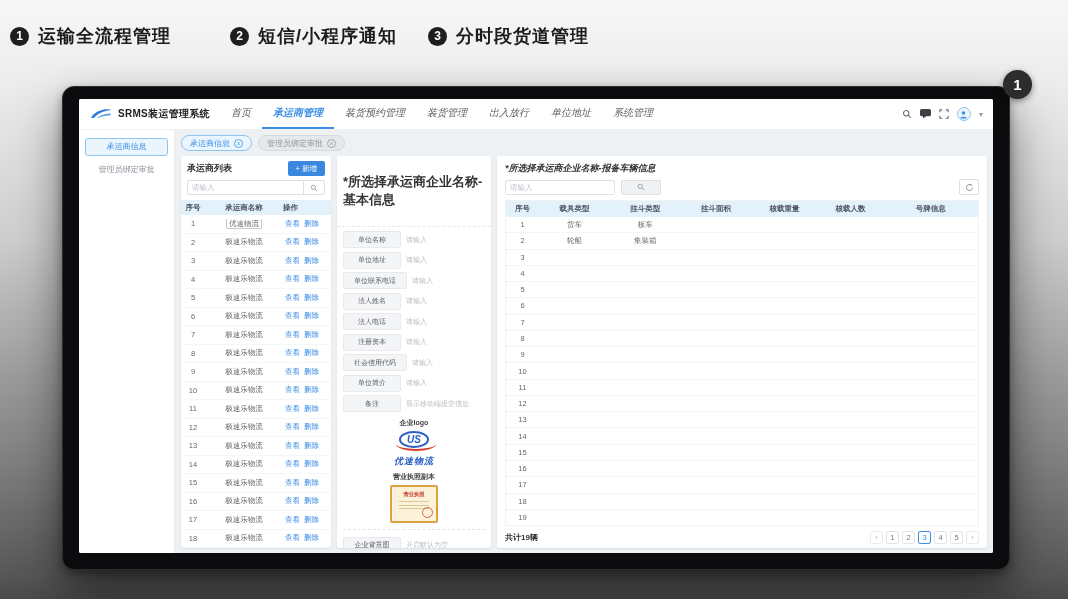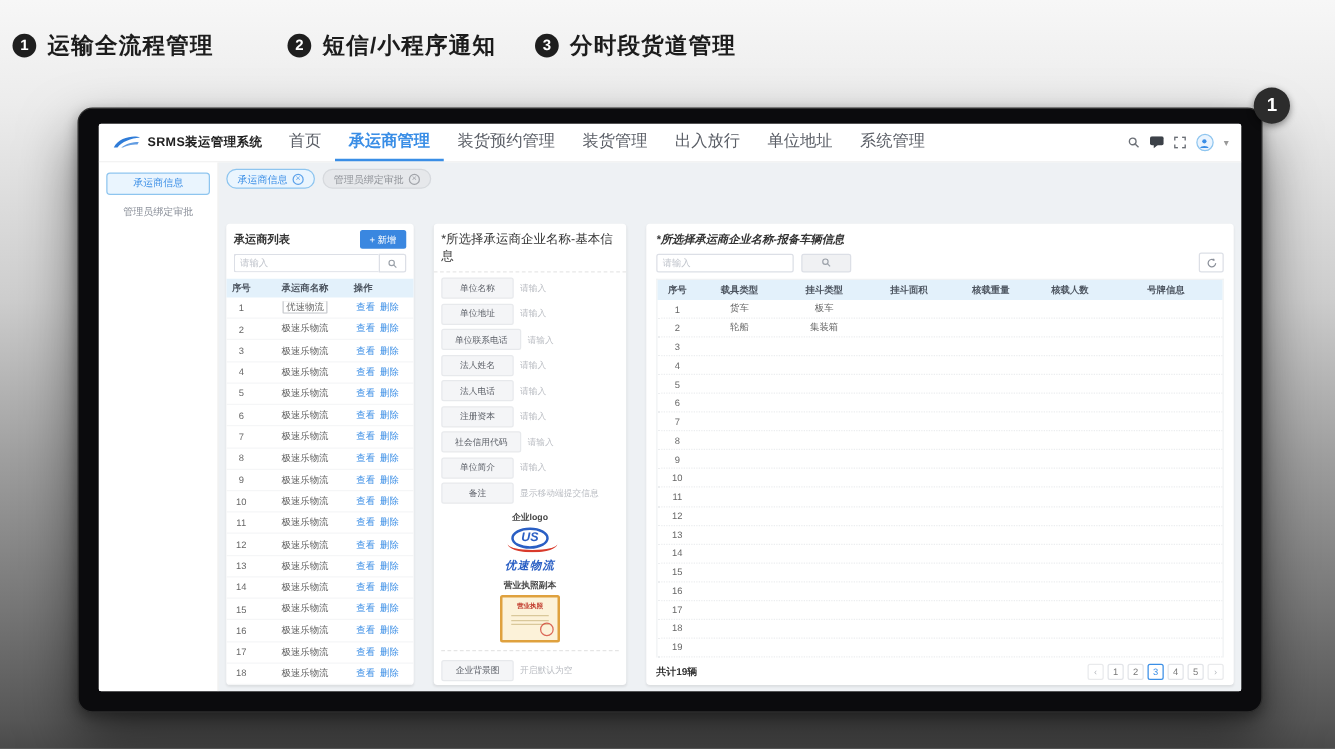--- a/index.html
+++ b/index.html
@@ -27,21 +27,21 @@
     box-shadow:0 22px 45px rgba(0,0,0,.5), 0 4px 10px rgba(0,0,0,.35); }
   .screen{ width:100%; height:100%; background:#fff; border-radius:2px; overflow:hidden;
     display:flex; flex-direction:column; }
 
   
   .app-header{ flex:0 0 30px; display:flex; align-items:center; padding:0 10px;
     border-bottom:1px solid #f0f0f0; background:#fff; }
   .brand{ display:flex; align-items:center; gap:5px; }
   .brand-name{ font-size:10px; font-weight:700; color:#222; letter-spacing:.3px; }
   .nav{ display:flex; margin-left:10px; height:30px; }
-  .nav-item{ padding:0 11px; font-size:13px; color:#5a5e66; line-height:28px; cursor:pointer; white-space:nowrap; }
+  .nav-item{ padding:0 11px; font-size:10px; color:#5a5e66; line-height:28px; cursor:pointer; white-space:nowrap;font-style:italic; }
   .nav-item.active{ color:#3a8ee6; border-bottom:2px solid #3a8ee6; font-weight:700; }
   .header-icons{ margin-left:auto; display:flex; align-items:center; gap:8px; }
   .caret{ font-size:8px; color:#999; }
   .avatar{ width:14px; height:14px; border-radius:50%; background:#eaf4fe; border:1px solid #8ec5ef;
     display:flex; align-items:center; justify-content:center; }
 
   
   .app-body{ flex:1; display:flex; min-height:0; }
   .sidebar{ flex:0 0 96px; background:#fff; border-right:1px solid #ececec; padding-top:8px; }
   .side-item{ font-size:8px; color:#8a8f99; text-align:center; height:18px; line-height:16px;
@@ -51,21 +51,21 @@
   .content{ flex:1; background:#eef1f4; padding:5px 6px; display:flex; flex-direction:column; min-width:0; }
 
   .tabs{ display:flex; gap:6px; margin-bottom:5px; }
   .tab{ height:16px; padding:0 8px; border-radius:9px; font-size:8px; display:flex; align-items:center;
     gap:4px; cursor:pointer; }
   .tab.active{ background:#eaf5fe; border:1px solid #8ec5ef; color:#3a8ee6; }
   .tab.inactive{ background:#e6e8eb; border:1px solid #d6d9dd; color:#909399; }
   .tab-close{ width:9px; height:9px; border-radius:50%; border:1px solid currentColor; font-size:7px;
     line-height:7px; display:flex; align-items:center; justify-content:center; opacity:.8; }
 
-  .cards{ flex:1; display:flex; gap:16px; min-height:0;margin-top:23px; }
+  .cards{ flex:1; display:flex; gap:6px; min-height:0; }
   .card{ background:#fff; border-radius:3px; box-shadow:0 1px 2px rgba(0,0,0,.08);
     display:flex; flex-direction:column; min-height:0; overflow:hidden; }
   .card1{ flex:0 0 150px; } .card2{ flex:0 0 154px; } .card3{ flex:1; min-width:0; }
 
   
   .c1-head{ display:flex; align-items:center; justify-content:space-between; padding:5px 6px 4px; }
   .c1-title{ font-size:9px; font-weight:700; color:#333; }
   .btn-add{ background:#3a87e0; color:#fff; font-size:7.5px; padding:2.5px 8px; border-radius:2px;
     border:none; cursor:pointer; font-family:inherit; }
   .c1-search{ display:flex; padding:0 6px 5px; }
@@ -82,21 +82,21 @@
   .t-row{ flex:1; display:flex; align-items:center; font-size:7.5px; color:#666;
     border-bottom:1px solid #f5f6f7; cursor:pointer; }
   .name-sel{ border:1px solid #c6c9cd; border-radius:1px; padding:0 2px; }
   .link{ color:#3a8ee6; text-decoration:none; margin:0 2px; cursor:pointer; }
   .c1-foot{ flex:0 0 20px; display:flex; align-items:center; justify-content:center; gap:7px;
     font-size:7.5px; color:#a9adb3; }
   .next-btn{ border:1px solid #dcdfe6; border-radius:2px; padding:1.5px 6px; color:#7b8087;
     background:#fff; cursor:pointer; font-size:7.5px; font-family:inherit; }
 
   
-  .c2-title{ font-size:10px; font-weight:400; color:#333; padding:5px 6px; border-bottom:1px dashed #e8e8e8; }
+  .c2-title{ font-size:13px; font-weight:700; color:#333; padding:17px 6px; border-bottom:1px dashed #e8e8e8; }
   .form{ padding:4px 6px 0; }
   .f-row{ display:flex; align-items:center; margin-bottom:3.5px; }
   .f-label{ flex:0 0 58px; background:#f4f5f7; border:1px solid #e7e9ec; border-radius:2px;
     font-size:7px; color:#5a5e66; text-align:center; padding:2.5px 0; cursor:default; }
   .f-label.wide{ flex-basis:64px; }
   .f-value{ font-size:7px; color:#b9bcc2; margin-left:5px; white-space:nowrap; overflow:hidden; }
   .img-row{ display:flex; padding:2px 4px 3px; gap:4px;flex-direction:column; }
   .img-col{ flex:1; text-align:center; }
   .img-label{ font-size:7px; font-weight:700; color:#444; margin-bottom:3px; }
   .logo-oval{ width:30px; height:17px; border:2px solid #2a5fc4; border-radius:50%; color:#2a5fc4;

